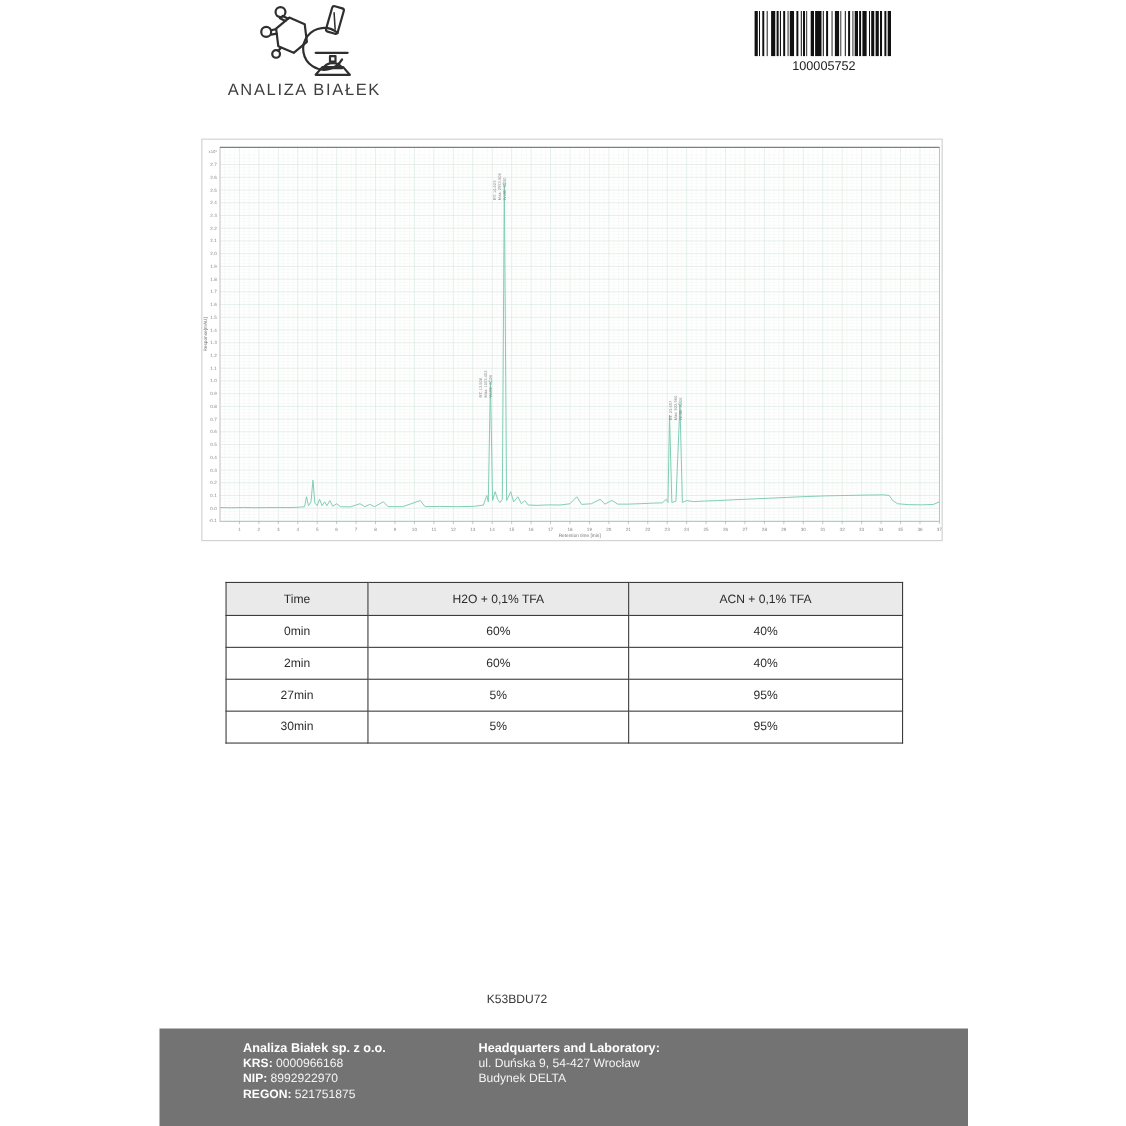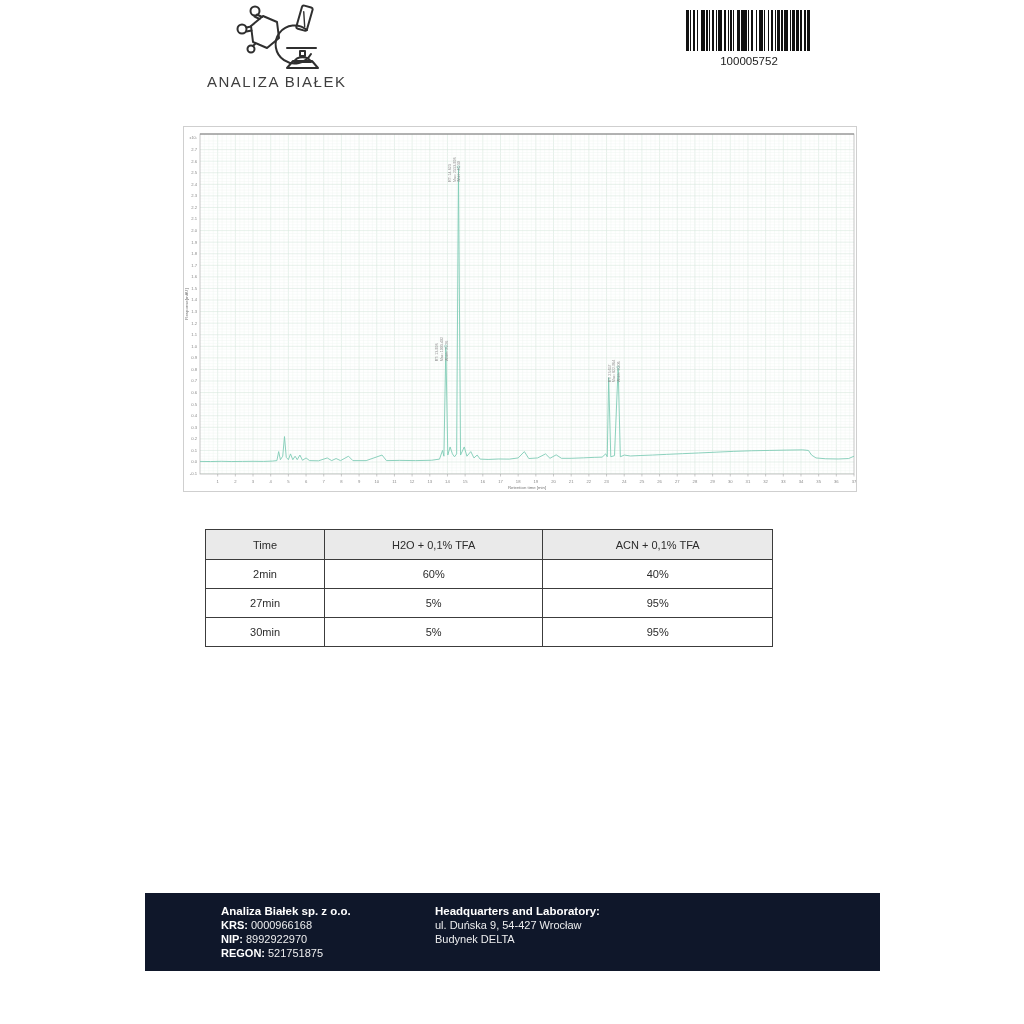--- a/index.html
+++ b/index.html
@@ -20,32 +20,32 @@
   
   .center-title{position:absolute;left:0;width:1024px;text-align:center;font-weight:bold;color:#151515;}
   #chromatogram-title{top:100px;font-size:16px;}
   #method-title{top:496px;font-size:15px;}
 
   
   .chart-box{position:absolute;left:183px;top:126px;width:672px;height:364px;border:1px solid #cfcfcf;background:#fff;}
   .chart-box svg{display:block;width:672px;height:364px;}
 
   
-  .method-table{position:absolute;left:205px;top:529px;width:568px;border-collapse:collapse;
+  .method-table{position:absolute;left:205px;top:529px;width:616px;border-collapse:collapse;
                 font-size:11px;color:#2b2b2b;}
   .method-table td{border:1px solid #3c3c3c;text-align:center;height:28px;padding:0;}
   .method-table tr.hdr td{background:#eaeaea;height:29px;}
   .col-time{width:21%;}.col-a{width:38.5%;}.col-b{width:40.5%;}
 
   
   .pw-label{position:absolute;left:0;top:884px;width:1024px;text-align:center;font-weight:bold;font-size:12px;color:#1c1c1c;}
   .pw-value{position:absolute;left:0;top:903px;width:940px;text-align:center;font-size:11px;color:#3a3a3a;}
 
   
-  .footer{position:absolute;left:145px;top:893px;width:735px;height:78px;background:#0f172a;color:#fff;}
+  .footer{position:absolute;left:145px;top:935px;width:735px;height:89px;background:#737373;color:#fff;}
   .fcol{position:absolute;top:11px;font-size:11px;line-height:14px;}
   .fcol-1{left:76px;} .fcol-2{left:290px;} .fcol-3{left:533px;}
   .fhead{font-weight:bold;font-size:11.5px;color:#fff;}
   .fline{color:rgba(255,255,255,0.92);}
   .fb{font-weight:bold;color:#fff;margin-right:3px;}
 </style>
 </head>
 <body>
 
 <div class="page">
@@ -543,20 +543,25 @@
   </div>
 
   <table class="method-table">
     <tbody id="method-tbody">
         <tr class="hdr">
           <td class="col-time">Time</td>
           <td class="col-a">H2O + 0,1% TFA</td>
           <td class="col-b">ACN + 0,1% TFA</td>
         </tr>
         <tr>
+          <td class="col-time">0min</td>
+          <td class="col-a">60%</td>
+          <td class="col-b">40%</td>
+        </tr>
+        <tr>
           <td class="col-time">2min</td>
           <td class="col-a">60%</td>
           <td class="col-b">40%</td>
         </tr>
         <tr>
           <td class="col-time">27min</td>
           <td class="col-a">5%</td>
           <td class="col-b">95%</td>
         </tr>
         <tr>

